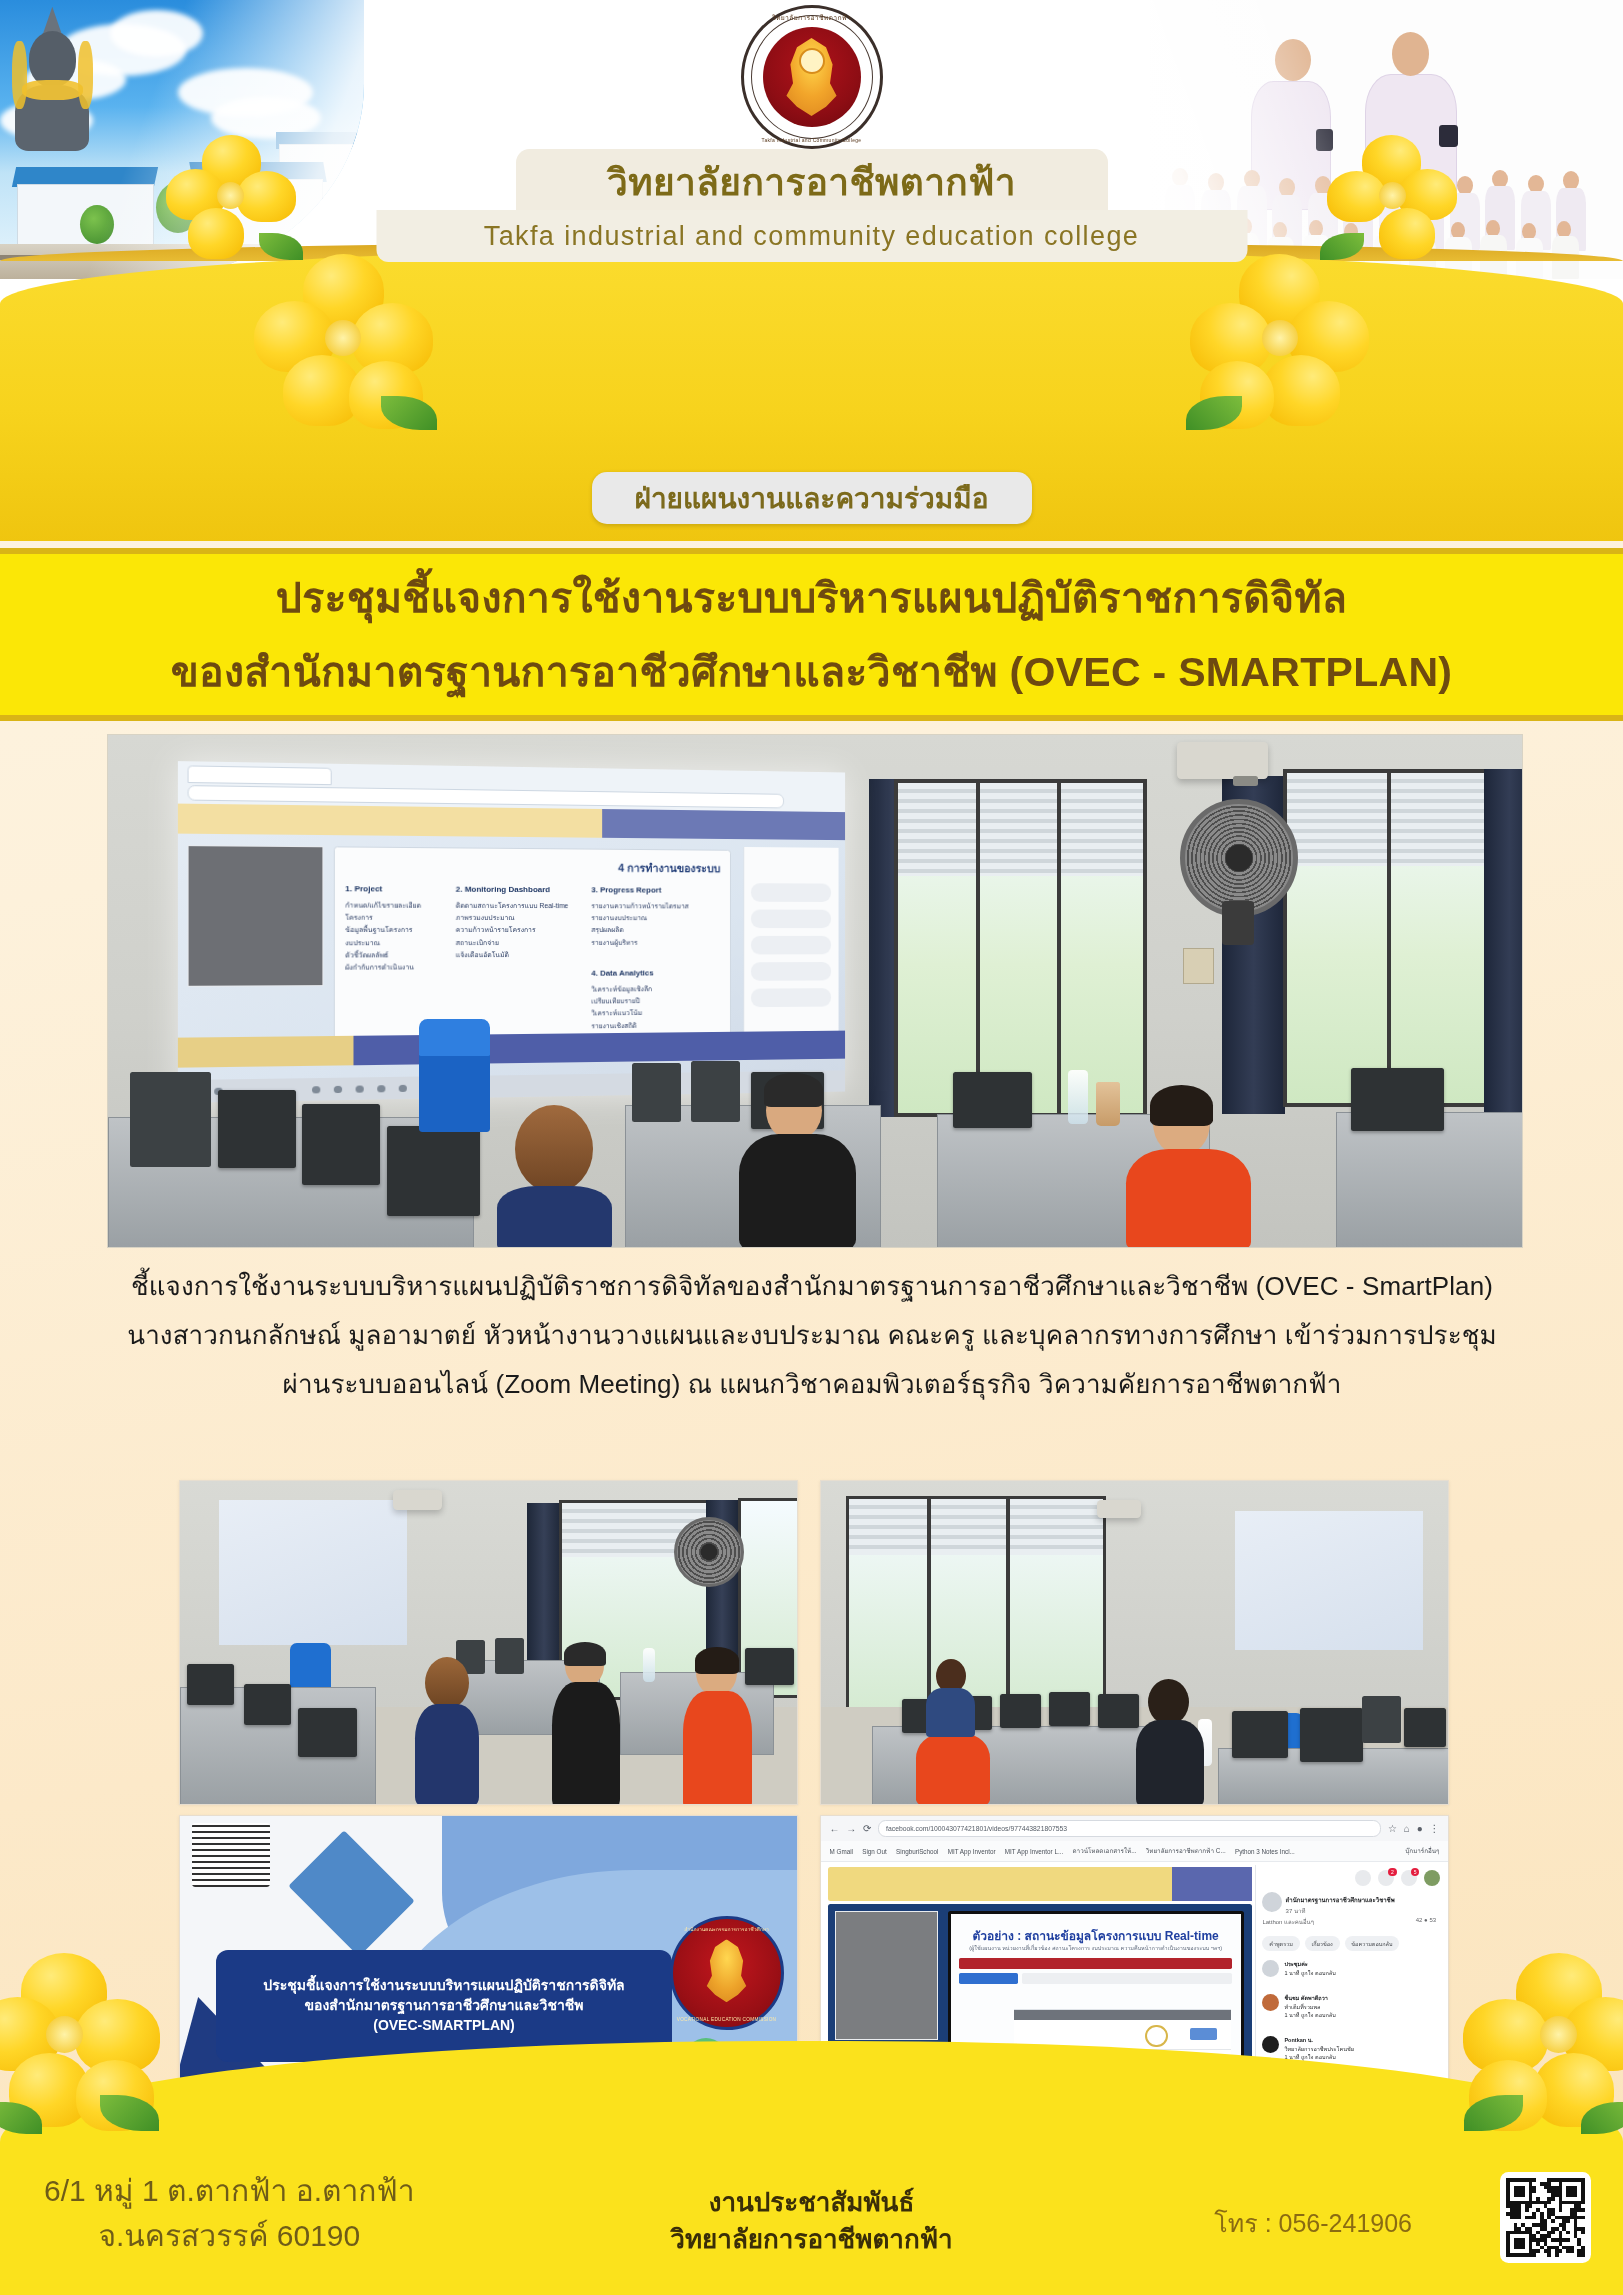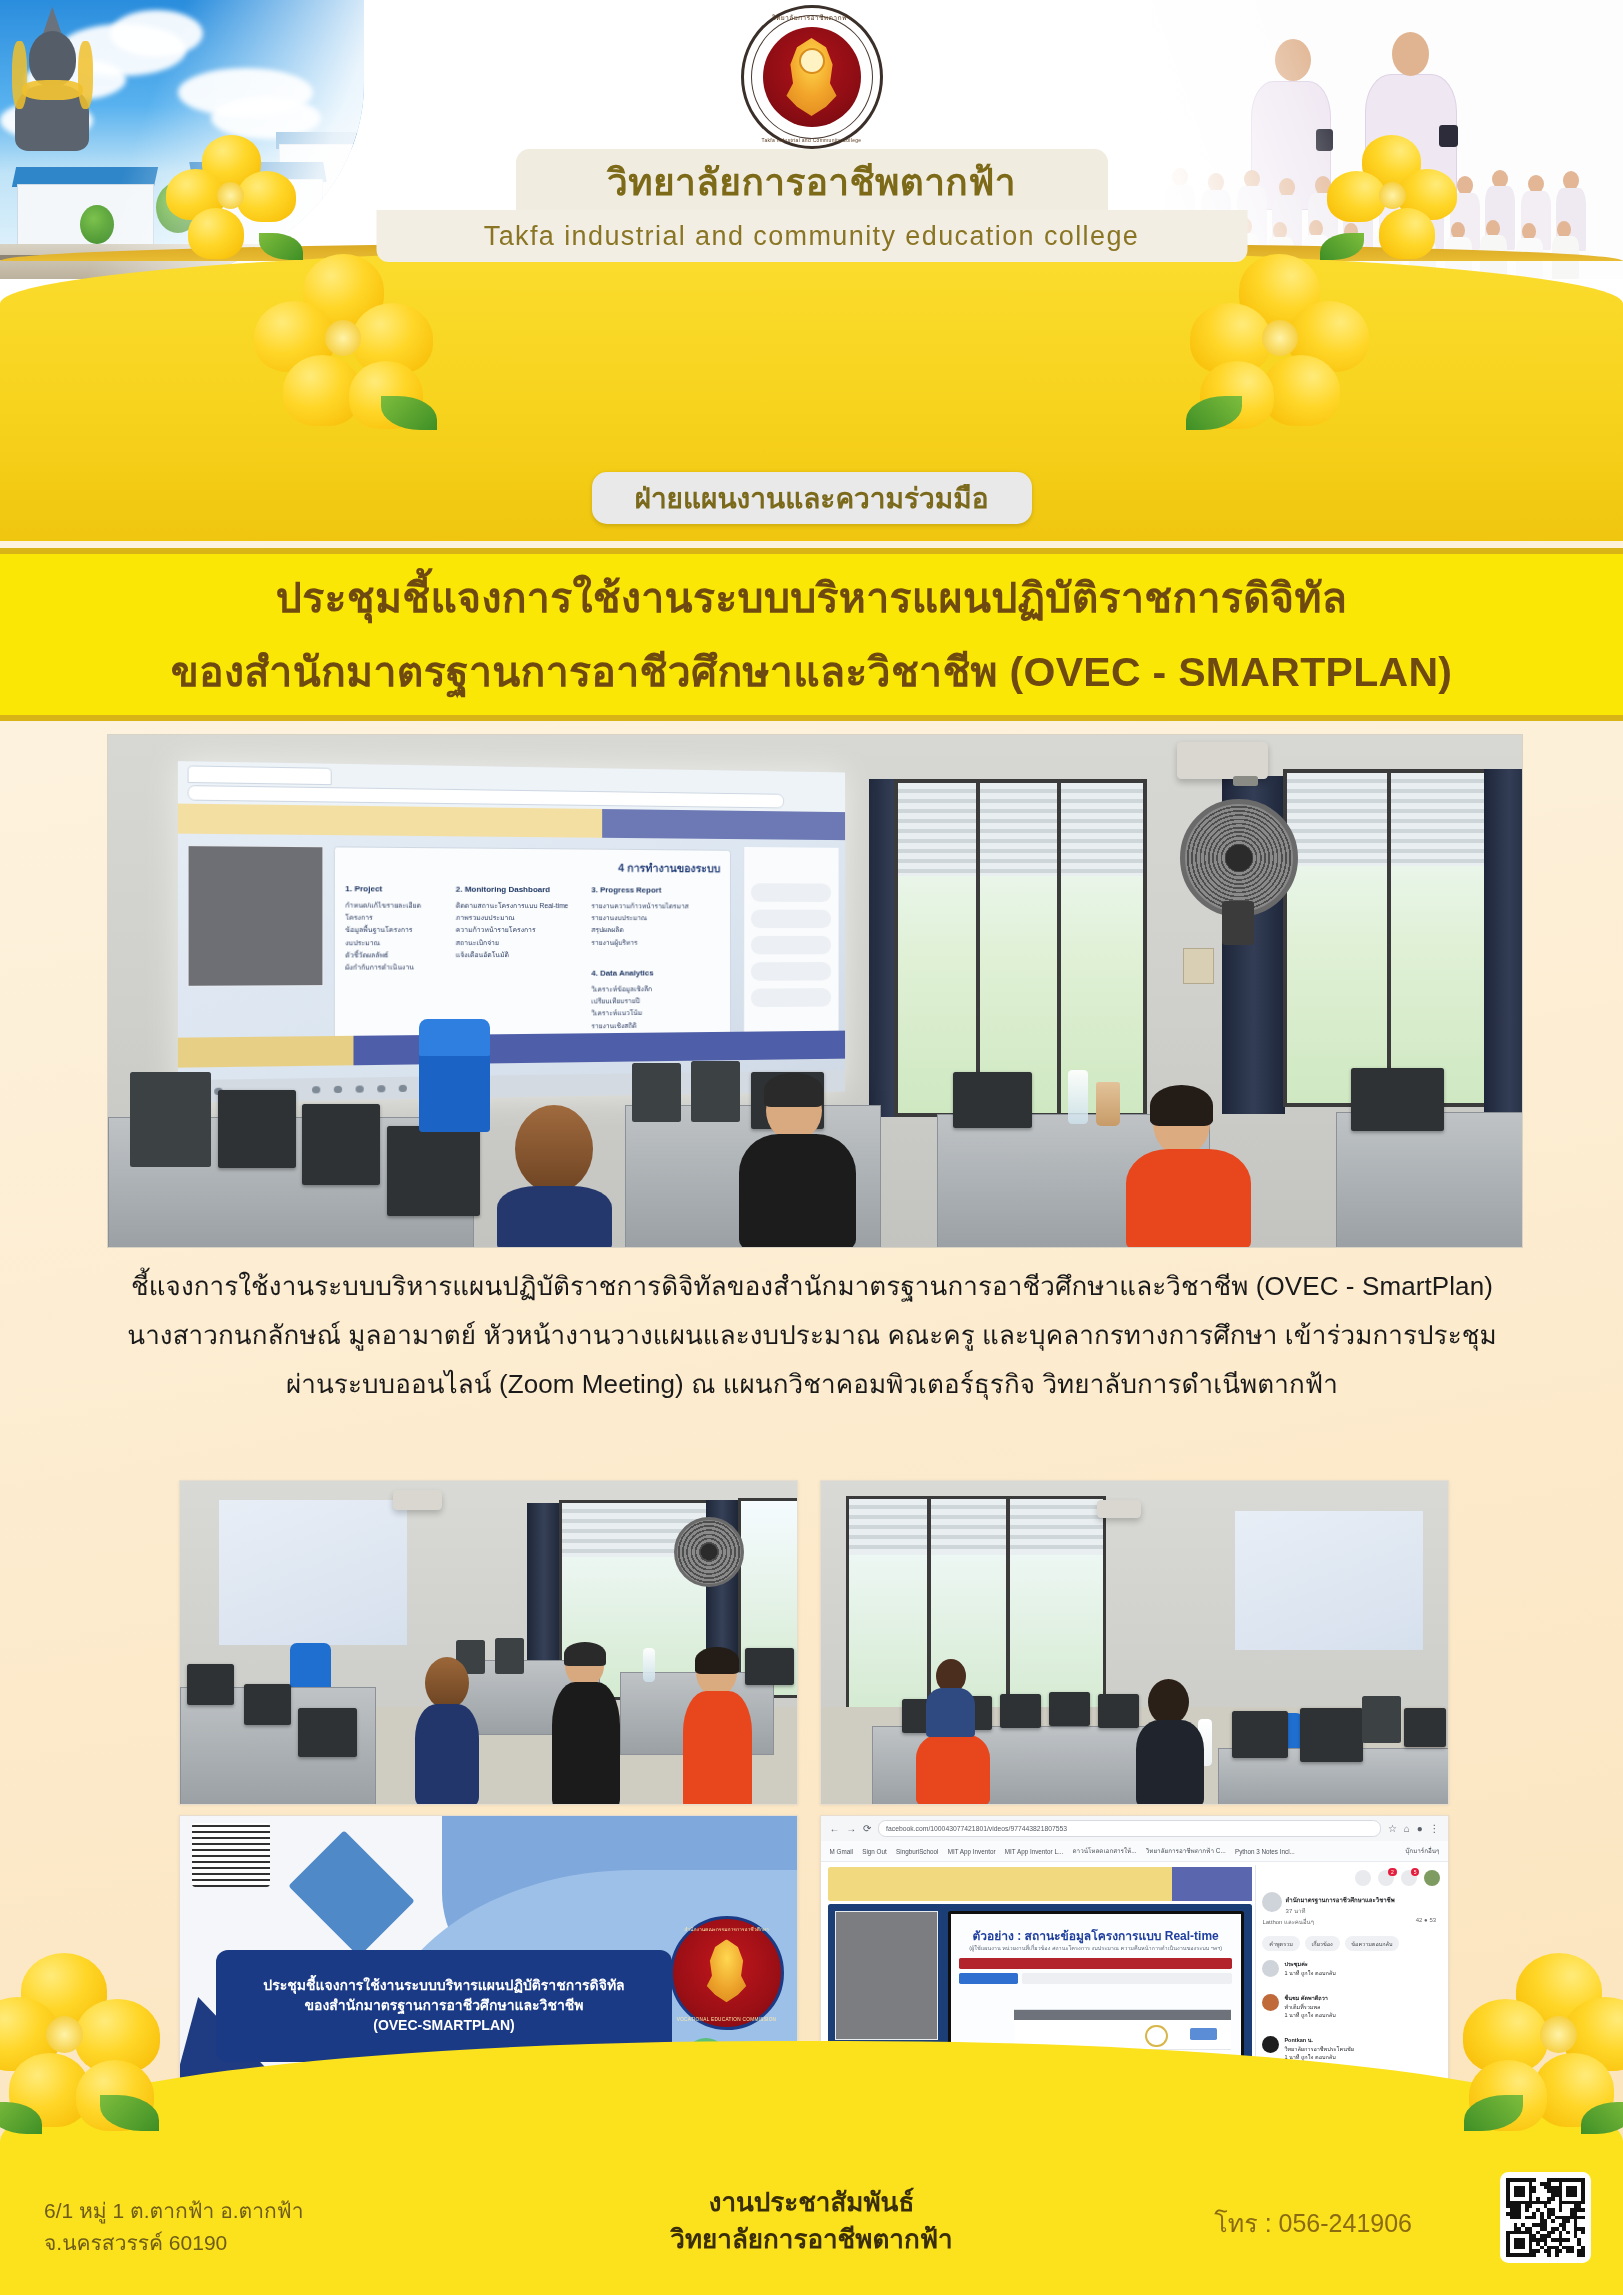--- a/index.html
+++ b/index.html
@@ -255,21 +255,21 @@
   .fb-cmtxt{position:absolute;left:22px;top:0;font-size:5.5px;color:#1c1e21;line-height:1.55;}
   .fb-wm{position:absolute;right:12px;bottom:13.5px;text-align:right;font-size:6.8px;color:#b9bdc2;line-height:1.4;}
 
   
   .footwave{position:absolute;left:0;bottom:0;width:1623px;height:254px;
     background:#fbe21c;border-radius:48% 48% 0 0 / 101px 101px 0 0;}
   .footwave-edge{position:absolute;left:0;bottom:125px;width:1623px;height:22px;
     background:#e3c44e;border-radius:48% 48% 0 0 / 22px 22px 0 0;}
   .footbar{position:absolute;left:0;bottom:0;width:1623px;height:134px;background:#fbe21c;z-index:3;}
   .foot-addr{position:absolute;left:44px;bottom:37px;z-index:4;text-align:left;}
-  .foot-addr div{font-size:21px;color:#6f5c18;line-height:1.5;}
+  .foot-addr div{font-size:30px;color:#6f5c18;line-height:1.5;text-align:center;}
   .foot-center{position:absolute;left:50%;transform:translateX(-50%);bottom:36px;z-index:4;text-align:center;}
   .foot-center div{font-size:26px;color:#3a2e08;font-weight:700;line-height:1.45;}
   .foot-tel{position:absolute;right:211px;bottom:52px;z-index:4;font-size:25px;color:#8a6b12;}
   .qr{position:absolute;right:32px;bottom:32px;z-index:4;width:91px;height:91px;background:#fff;border-radius:8.5px;padding:6px;box-sizing:border-box;}
   .qr-grid{width:100%;height:100%;display:grid;grid-template-columns:repeat(21,1fr);grid-template-rows:repeat(21,1fr);}
   .qr-grid i{background:#111;}
 </style>
 </head>
 <body>
 
@@ -556,21 +556,21 @@
     <div class="person" style="left:1013px;top:355px;width:135px;height:157px;">
       <div class="p-head" style="left:32px;top:0;width:57px;height:66px;background:#dcab80;"></div>
       <div class="p-head" style="left:29px;top:-5px;width:63px;height:41px;background:#241c16;border-radius:50% 50% 14% 14%;"></div>
       <div class="p-body" style="left:5px;top:59px;width:125px;height:101px;background:#e8471d;"></div>
     </div>
   </div>
 
   <div class="para">
     <p>ชี้แจงการใช้งานระบบบริหารแผนปฏิบัติราชการดิจิทัลของสำนักมาตรฐานการอาชีวศึกษาและวิชาชีพ (OVEC - SmartPlan)</p>
     <p>นางสาวกนกลักษณ์ มูลอามาตย์ หัวหน้างานวางแผนและงบประมาณ คณะครู และบุคลากรทางการศึกษา เข้าร่วมการประชุม</p>
-    <p>ผ่านระบบออนไลน์ (Zoom Meeting) ณ แผนกวิชาคอมพิวเตอร์ธุรกิจ วิทยาลับการดำเนีพตากฟ้า</p>
+    <p>ผ่านระบบออนไลน์ (Zoom Meeting) ณ แผนกวิชาคอมพิวเตอร์ธุรกิจ วิความคัยการอาชีพตากฟ้า</p>
   </div>
 
   <div class="grid">
 
     <div class="cell g1">
       <div class="lab"></div>
       <div class="lab-proj" style="left:39px;top:18.6px;width:188px;height:145px;"></div>
       <div class="lab-cur" style="left:347px;top:22px;width:34px;height:188px;"></div>
       <div class="lab-win" style="left:379px;top:18.6px;width:147px;height:194px;">
           <div class="louver" style="height:54px;"></div>

